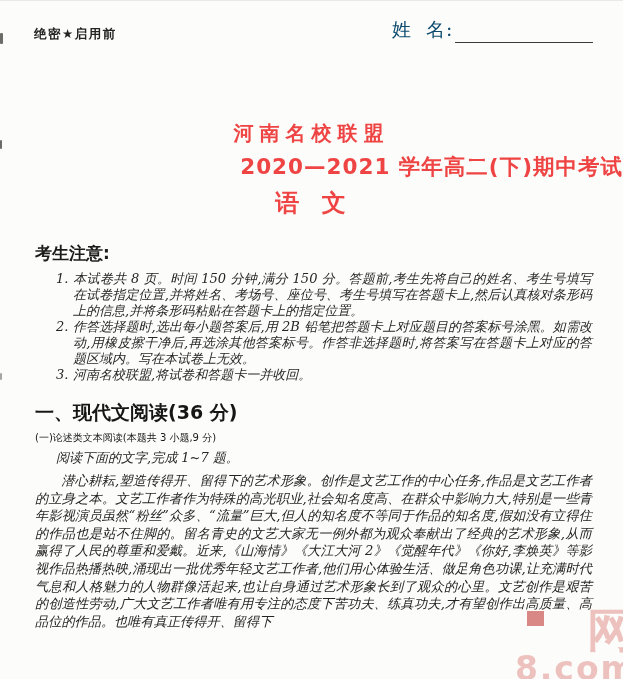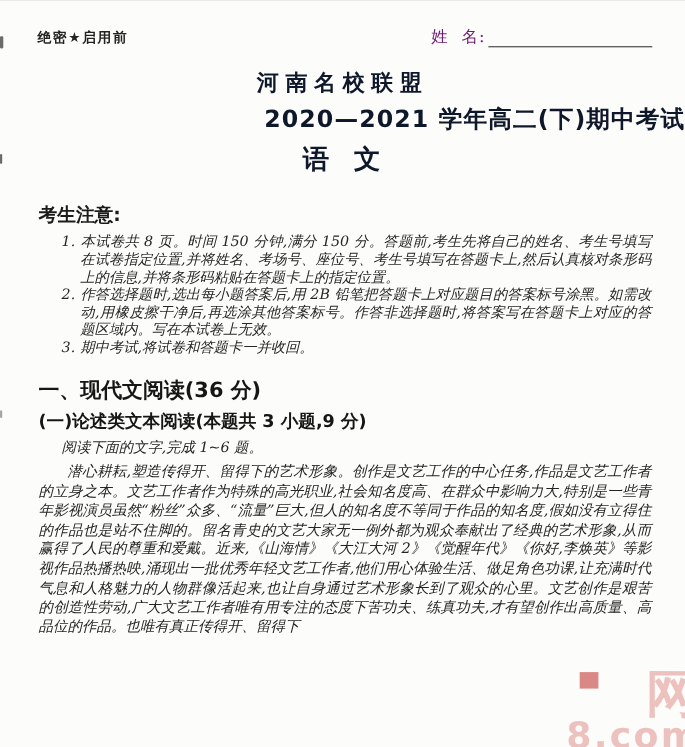--- a/index.html
+++ b/index.html
@@ -14,27 +14,27 @@
   }
   
   .classification{
     position:absolute;top:25px;left:34px;
     font-family:"DejaVu Sans","Liberation Sans",sans-serif;
     font-weight:bold;font-size:12.5px;letter-spacing:1.5px;color:#232323;
   }
   .name-block{position:absolute;top:16px;left:392px;right:30px;}
   .field-row{display:flex;align-items:flex-end;height:26px;margin-bottom:3px;}
   .field-label{
-    font-size:15px;letter-spacing:1px;color:#701a75;white-space:pre;
+    font-size:19px;letter-spacing:1px;color:#0c4a6e;white-space:pre;
     font-family:"DejaVu Serif","Liberation Serif",serif;
   }
   .field-line{flex:1;border-bottom:1.5px solid #3a3a3a;height:22px;margin-left:2px;}
   
-  .titles{padding-top:62px;text-align:center;
-    font-family:"DejaVu Sans","Liberation Sans",sans-serif;font-weight:bold;color:#0f172a;}
+  .titles{padding-top:120px;text-align:center;
+    font-family:"DejaVu Sans","Liberation Sans",sans-serif;font-weight:bold;color:#ef4444;}
   .title-org{font-size:20px;letter-spacing:6px;line-height:24px;}
   .title-exam{font-size:21.5px;letter-spacing:1px;line-height:26px;margin-top:9px;text-align:right;}
   .title-subject{font-size:24px;letter-spacing:2px;line-height:24px;margin-top:11px;white-space:pre;}
   
   .content{padding:0 31px 0 35px;}
   .notice-head{
     margin-top:27px;
     font-family:"DejaVu Sans","Liberation Sans",sans-serif;
     font-weight:bold;font-size:17px;color:#1b1b1b;
   }
@@ -46,21 +46,21 @@
   }
   .notice-item .num{display:inline-block;width:17px;text-indent:0;font-style:italic;}
   .section-head{
     margin-top:17px;
     font-family:"DejaVu Sans","Liberation Sans",sans-serif;
     font-weight:bold;font-size:19px;color:#161616;
   }
   .subsection-head{
     margin-top:5px;
     font-family:"DejaVu Sans","Liberation Sans",sans-serif;
-    font-weight:bold;font-size:16px;color:#161616;
+    font-weight:normal;font-size:10px;color:#161616;
   }
   .instruction{
     margin:4px 0 0 21px;
     font-size:13px;font-style:italic;color:#262626;
   }
   .passage{margin-top:5px;}
   .passage p{
     margin:0;font-size:13.2px;line-height:17.6px;
     text-indent:2em;text-align:justify;color:#242424;font-style:italic;
   }
@@ -106,26 +106,26 @@
     <div class="title-exam">2020—2021 学年高二(下)期中考试</div>
     <div class="title-subject">语  文</div>
   </div>
 
   <div class="content">
 
     <div class="notice-head">考生注意:</div>
     <div class="notice-list">
       <div class="notice-item"><span class="num">1.</span><span>本试卷共 8 页。时间 150 分钟,满分 150 分。答题前,考生先将自己的姓名、考生号填写在试卷指定位置,并将姓名、考场号、座位号、考生号填写在答题卡上,然后认真核对条形码上的信息,并将条形码粘贴在答题卡上的指定位置。</span></div>
       <div class="notice-item"><span class="num">2.</span><span>作答选择题时,选出每小题答案后,用 2B 铅笔把答题卡上对应题目的答案标号涂黑。如需改动,用橡皮擦干净后,再选涂其他答案标号。作答非选择题时,将答案写在答题卡上对应的答题区域内。写在本试卷上无效。</span></div>
-      <div class="notice-item"><span class="num">3.</span><span>期中考试,将试卷和答题卡一并收回。</span></div>
+      <div class="notice-item"><span class="num">3.</span><span>河南名校联盟,将试卷和答题卡一并收回。</span></div>
     </div>
 
     <div class="section-head">一、现代文阅读(36 分)</div>
     <div class="subsection-head">(一)论述类文本阅读(本题共 3 小题,9 分)</div>
-    <div class="instruction">阅读下面的文字,完成 1~6 题。</div>
+    <div class="instruction">阅读下面的文字,完成 1~7 题。</div>
 
     <div class="passage">
       <p>潜心耕耘,塑造传得开、留得下的艺术形象。创作是文艺工作的中心任务,作品是文艺工作者的立身之本。文艺工作者作为特殊的高光职业,社会知名度高、在群众中影响力大,特别是一些青年影视演员虽然“粉丝”众多、“流量”巨大,但人的知名度不等同于作品的知名度,假如没有立得住的作品也是站不住脚的。留名青史的文艺大家无一例外都为观众奉献出了经典的艺术形象,从而赢得了人民的尊重和爱戴。近来,《山海情》《大江大河 2》《觉醒年代》《你好,李焕英》等影视作品热播热映,涌现出一批优秀年轻文艺工作者,他们用心体验生活、做足角色功课,让充满时代气息和人格魅力的人物群像活起来,也让自身通过艺术形象长到了观众的心里。文艺创作是艰苦的创造性劳动,广大文艺工作者唯有用专注的态度下苦功夫、练真功夫,才有望创作出高质量、高品位的作品。也唯有真正传得开、留得下</p>
     </div>
   </div>
 
   <div class="wm-square"></div>
   <div class="watermark">
     <div class="wm-line1">网</div>
     <div class="wm-line2">8.com</div>

